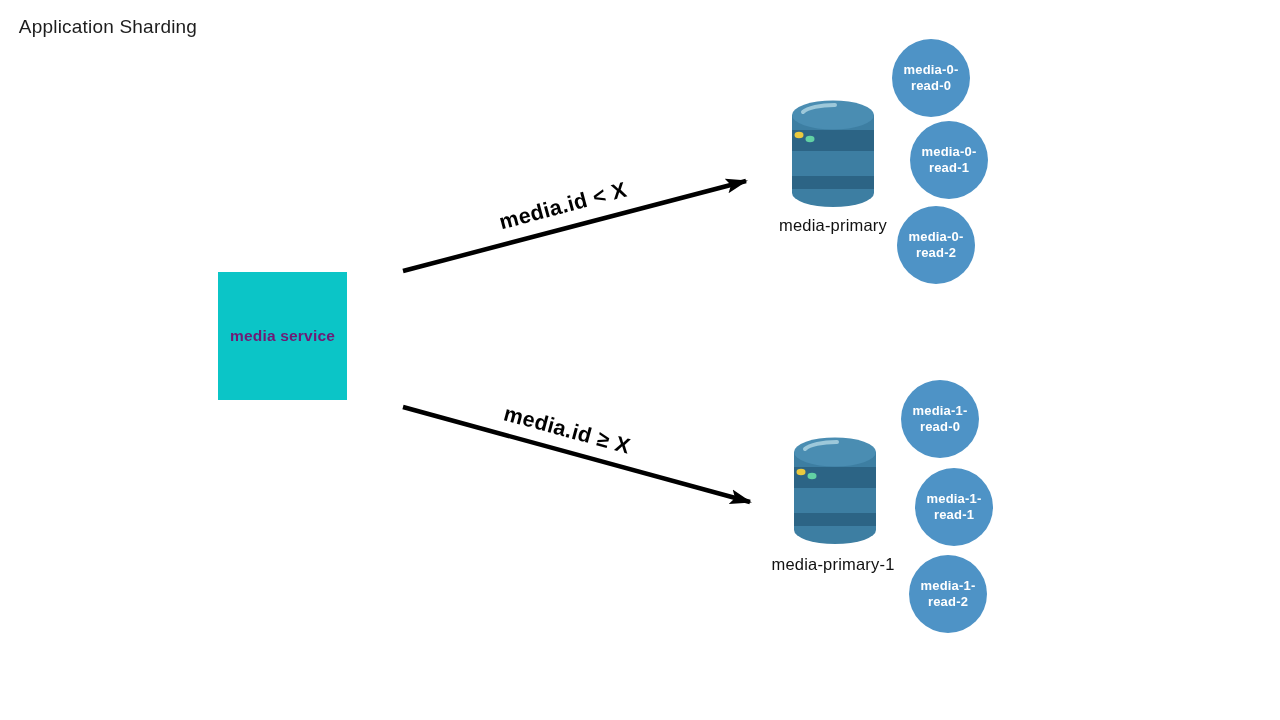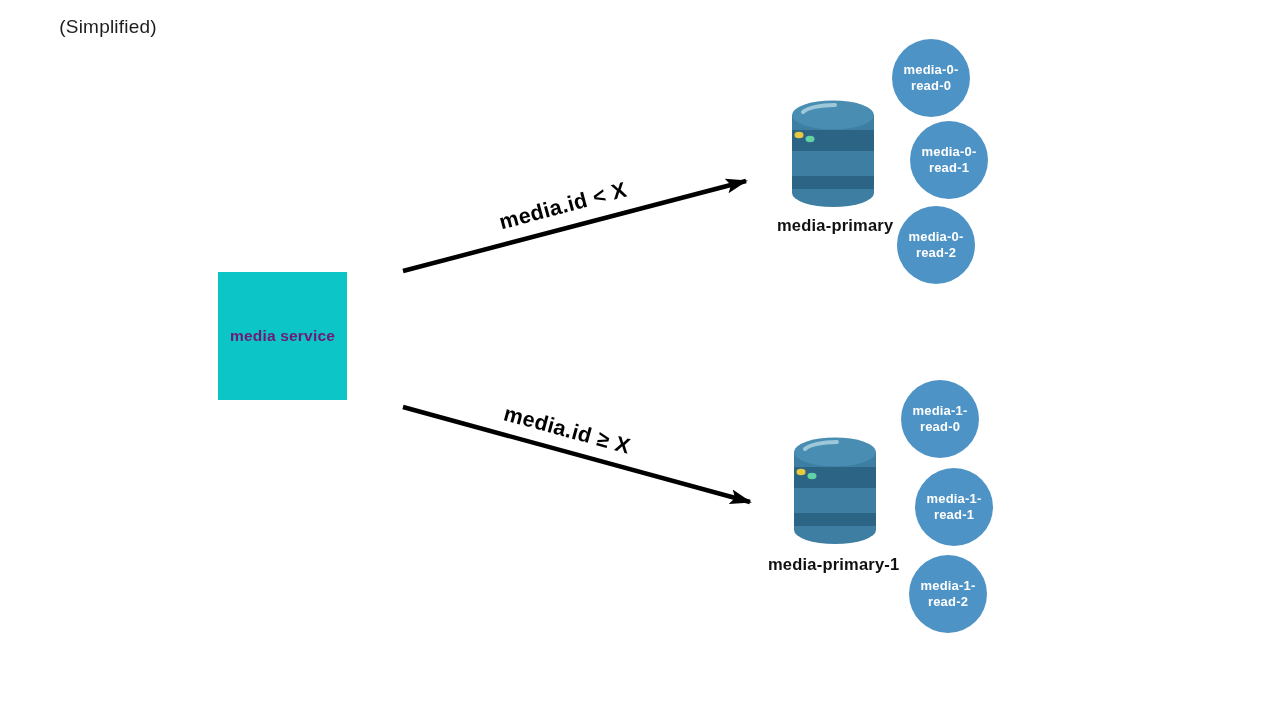--- a/index.html
+++ b/index.html
@@ -65,21 +65,21 @@
   }
   .arrow-label.up   { left: 453px; top: 190px; transform: rotate(-14.8deg); }
   .arrow-label.down { left: 457px; top: 414px; transform: rotate(15.2deg); }
   .cylinder {
     position: absolute;
   }
   .primary-label {
     position: absolute;
     text-align: center;
     font-size: 16.5px;
-    font-weight: 700;
+    font-weight: 400;
     color: #111111;
     letter-spacing: 0.2px;
     white-space: nowrap;
   }
   .primary-label.p0 { left: 777px; top: 216px; width: 112px; }
   .primary-label.p1 { left: 768px; top: 555px; width: 130px; }
   .replica {
     position: absolute;
     width: 78px;
     height: 78px;
@@ -112,21 +112,21 @@
     <defs>
       <marker id="ah" markerUnits="userSpaceOnUse" markerWidth="24" markerHeight="18" refX="20" refY="8" orient="auto">
         <path d="M0 0.5 L22 8 L0 15.5 L4.5 8 Z" fill="#000000"></path>
       </marker>
     </defs>
     <line x1="403" y1="271" x2="746" y2="181" stroke="#000000" stroke-width="4.5" marker-end="url(#ah)"></line>
     <line x1="403" y1="407" x2="750" y2="502" stroke="#000000" stroke-width="4.5" marker-end="url(#ah)"></line>
   </svg>
 
   <div class="title">
-    <div>(Simplified)</div>
+    <div>Application Sharding</div>
   </div>
 
   <div class="service-box">
     <span>media service</span>
   </div>
 
   <div class="arrow-label up">media.id &lt; X</div>
   <div class="arrow-label down">media.id ≥ X</div>
 
   <svg class="cylinder" style="left:789px; top:99px;" width="88" height="110" viewBox="0 0 88 110">

